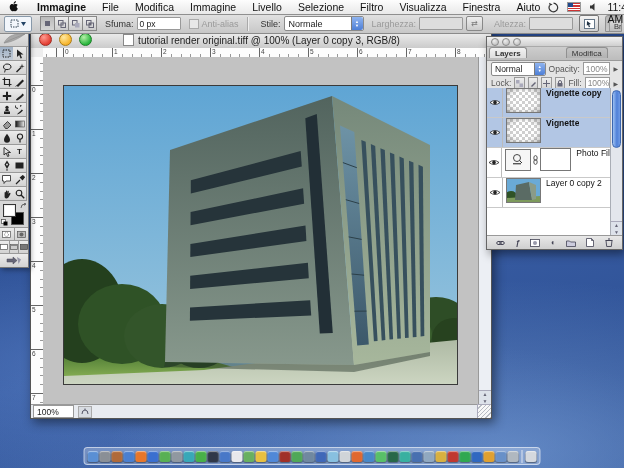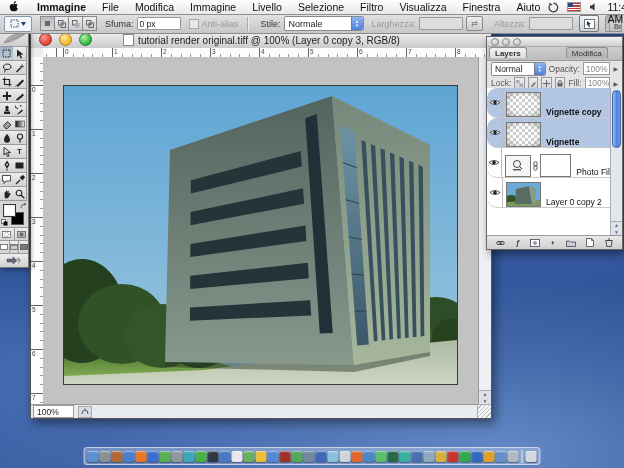--- a/index.html
+++ b/index.html
@@ -112,21 +112,21 @@
   .pr1{height:15px;}
   .pr2{height:14px;border-bottom:1px solid #aaa;}
   .pal-dd{width:58px;height:12px;background:#fff;border:1px solid #8a8a8a;border-radius:2px;display:flex;align-items:center;}
   .pal-dd .dd-text{flex:1;padding-left:3px;font-size:8.5px;}
   .pal-dd .stepper{height:12px;width:10px;}
   .pal-label{color:#555;margin-left:auto;}
   .pal-val{width:26px;height:11px;background:#fff;border:1px solid #999;display:flex;align-items:center;padding-left:2px;color:#888;}
   .pal-arr{font-size:6px;color:#555;}
   .lockbtn{width:11px;height:11px;border:1px solid #999;background:linear-gradient(#eee,#d0d0d0);display:flex;align-items:center;justify-content:center;font-size:6px;color:#555;}
   .layerlist{position:absolute;left:0;top:51px;right:0;height:148px;background:#fff;overflow:hidden;}
-  .lrow{height:29px;display:flex;align-items:flex-end;border-bottom:1px solid #c9c9c9;background:#fff;border-radius:10px;}
+  .lrow{height:29px;display:flex;align-items:flex-start;border-bottom:1px solid #c9c9c9;background:#fff;}
   .lrow.sel{background:#b2c6e4;}
   .eyecell{width:15px;align-self:stretch;border-right:1px solid #bbb;display:flex;align-items:center;justify-content:center;}
   .thumbwrap{display:flex;align-items:center;gap:2px;padding:0 3px;}
   .thumb{width:33px;height:23px;border:1px solid #777;background:#fff;}
   .thumb.checker{background-color:#fff;background-image:
       radial-gradient(ellipse at center,transparent 55%,rgba(40,40,40,.30)),
       linear-gradient(45deg,#cfcfcf 25%,transparent 25%,transparent 75%,#cfcfcf 75%),
       linear-gradient(45deg,#cfcfcf 25%,transparent 25%,transparent 75%,#cfcfcf 75%);
     background-size:100% 100%,6px 6px,6px 6px;background-position:0 0,0 0,3px 3px;}
   .thumb.adj{width:24px;height:20px;display:flex;align-items:center;justify-content:center;background:#f6f6f6;}

